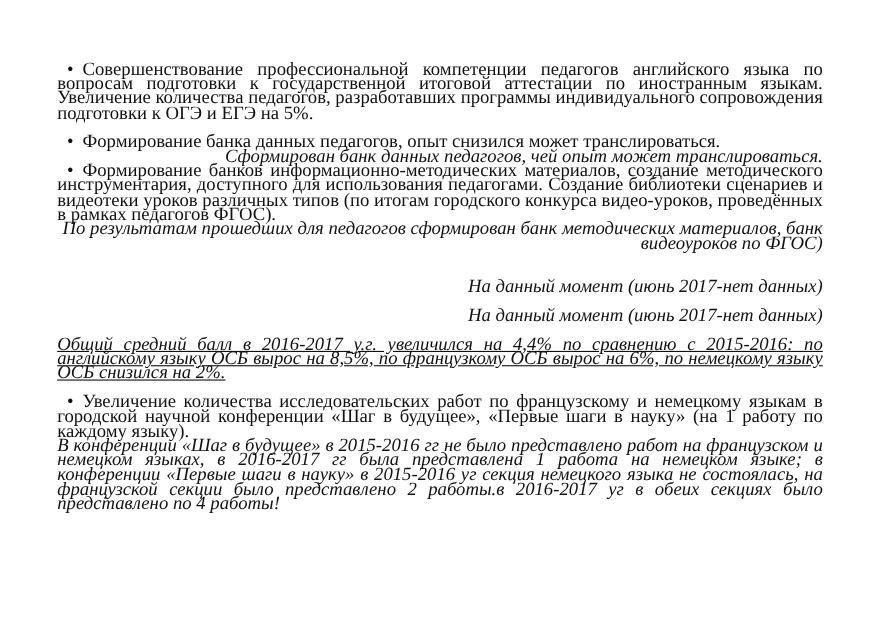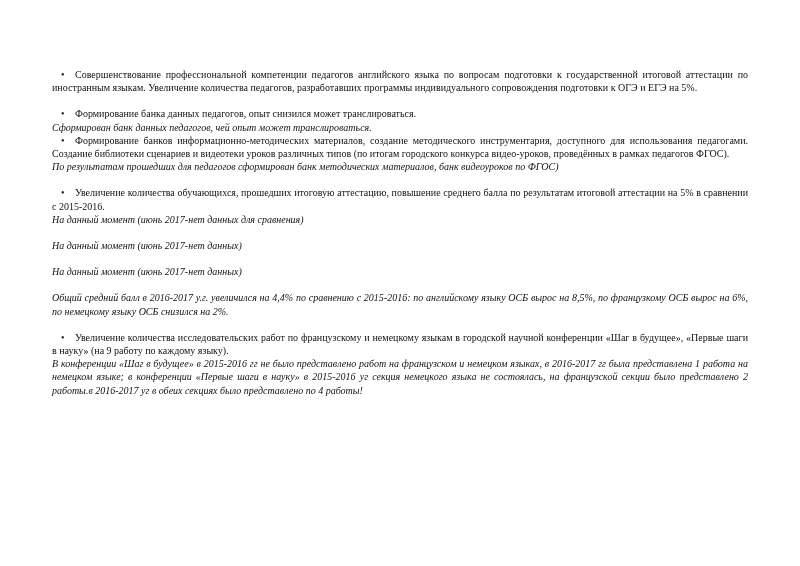--- a/index.html
+++ b/index.html
@@ -1,56 +1,54 @@
 <!DOCTYPE html>
 <html><head>
 <meta charset="utf-8">
 <style>
   html, body { margin: 0; padding: 0; background: #ffffff; }
   body { width: 800px; height: 566px; position: relative; overflow: hidden; }
   .page {
-    position: absolute; left: 52px; top: 68px; width: 696px;
+    position: absolute; left: 52px; top: 56px; width: 696px;
     font-family: "Liberation Serif", "DejaVu Serif", serif;
-    font-size: 10px; line-height: 13.2px; color: #111111;
+    font-size: 17px; line-height: 13.2px; color: #111111;
   }
   .item { text-align: justify; text-align-last: left; margin: 0; }
   .item .bullet { display: inline-block; width: 14px; padding-left: 9px; }
-  .note { font-style: italic; margin: 0; color: #111111; }
+  .note { font-style: italic; margin: 0; color: #111111; text-align: right; }
   .gap { height: 13px; }
 </style>
 </head>
 <body>
 
 <div class="page">
 
   <p class="item"><span class="bullet">•</span><span>Совершенствование профессиональной компетенции педагогов английского языка по вопросам подготовки к государственной итоговой аттестации по иностранным языкам. Увеличение количества педагогов, разработавших программы индивидуального сопровождения подготовки к ОГЭ и ЕГЭ на 5%.</span></p>
 
   <div class="gap"></div>
 
   <p class="item"><span class="bullet">•</span><span>Формирование банка данных педагогов, опыт снизился может транслироваться.</span></p>
   <p class="note">Сформирован банк данных педагогов, чей опыт может транслироваться.</p>
 
   <p class="item"><span class="bullet">•</span><span>Формирование банков информационно-методических материалов, создание методического инструментария, доступного для использования педагогами. Создание библиотеки сценариев и видеотеки уроков различных типов (по итогам городского конкурса видео-уроков, проведённых в рамках педагогов ФГОС).</span></p>
   <p class="note">По результатам прошедших для педагогов сформирован банк методических материалов, банк видеоуроков по ФГОС)</p>
 
   <div class="gap"></div>
 
-  <p class="item"><span class="bullet">•</span><span>Увеличение количества обучающихся, прошедших итоговую аттестацию, повышение среднего балла по результатам итоговой аттестации на 5% в сравнении с 2015-2016.</span></p>
-  <p class="note">На данный момент (июнь 2017-нет данных для сравнения)</p>
 
   <div class="gap"></div>
 
   <p class="note">На данный момент (июнь 2017-нет данных)</p>
 
   <div class="gap"></div>
 
   <p class="note">На данный момент (июнь 2017-нет данных)</p>
 
   <div class="gap"></div>
 
-  <p class="note" style="text-align: justify;">Общий средний балл в 2016-2017 у.г. увеличился на 4,4% по сравнению с 2015-2016: по английскому языку ОСБ вырос на 8,5%, по французкому ОСБ вырос на 6%, по немецкому языку ОСБ снизился на 2%.</p>
+  <p class="note" style="text-align: justify; text-decoration: underline;">Общий средний балл в 2016-2017 у.г. увеличился на 4,4% по сравнению с 2015-2016: по английскому языку ОСБ вырос на 8,5%, по французкому ОСБ вырос на 6%, по немецкому языку ОСБ снизился на 2%.</p>
 
   <div class="gap"></div>
 
-  <p class="item"><span class="bullet">•</span><span>Увеличение количества исследовательских работ по французскому и немецкому языкам в городской научной конференции «Шаг в будущее», «Первые шаги в науку» (на 9 работу по каждому языку).</span></p>
+  <p class="item"><span class="bullet">•</span><span>Увеличение количества исследовательских работ по французскому и немецкому языкам в городской научной конференции «Шаг в будущее», «Первые шаги в науку» (на 1 работу по каждому языку).</span></p>
   <p class="note" style="text-align: justify;">В конференции «Шаг в будущее» в 2015-2016 гг не было представлено работ на французском и немецком языках, в 2016-2017 гг была представлена 1 работа на немецком языке; в конференции «Первые шаги в науку» в 2015-2016 уг секция немецкого языка не состоялась, на французской секции было представлено 2 работы.в 2016-2017 уг в обеих секциях было представлено по 4 работы!</p>
 
 </div>
 
 </body></html>

